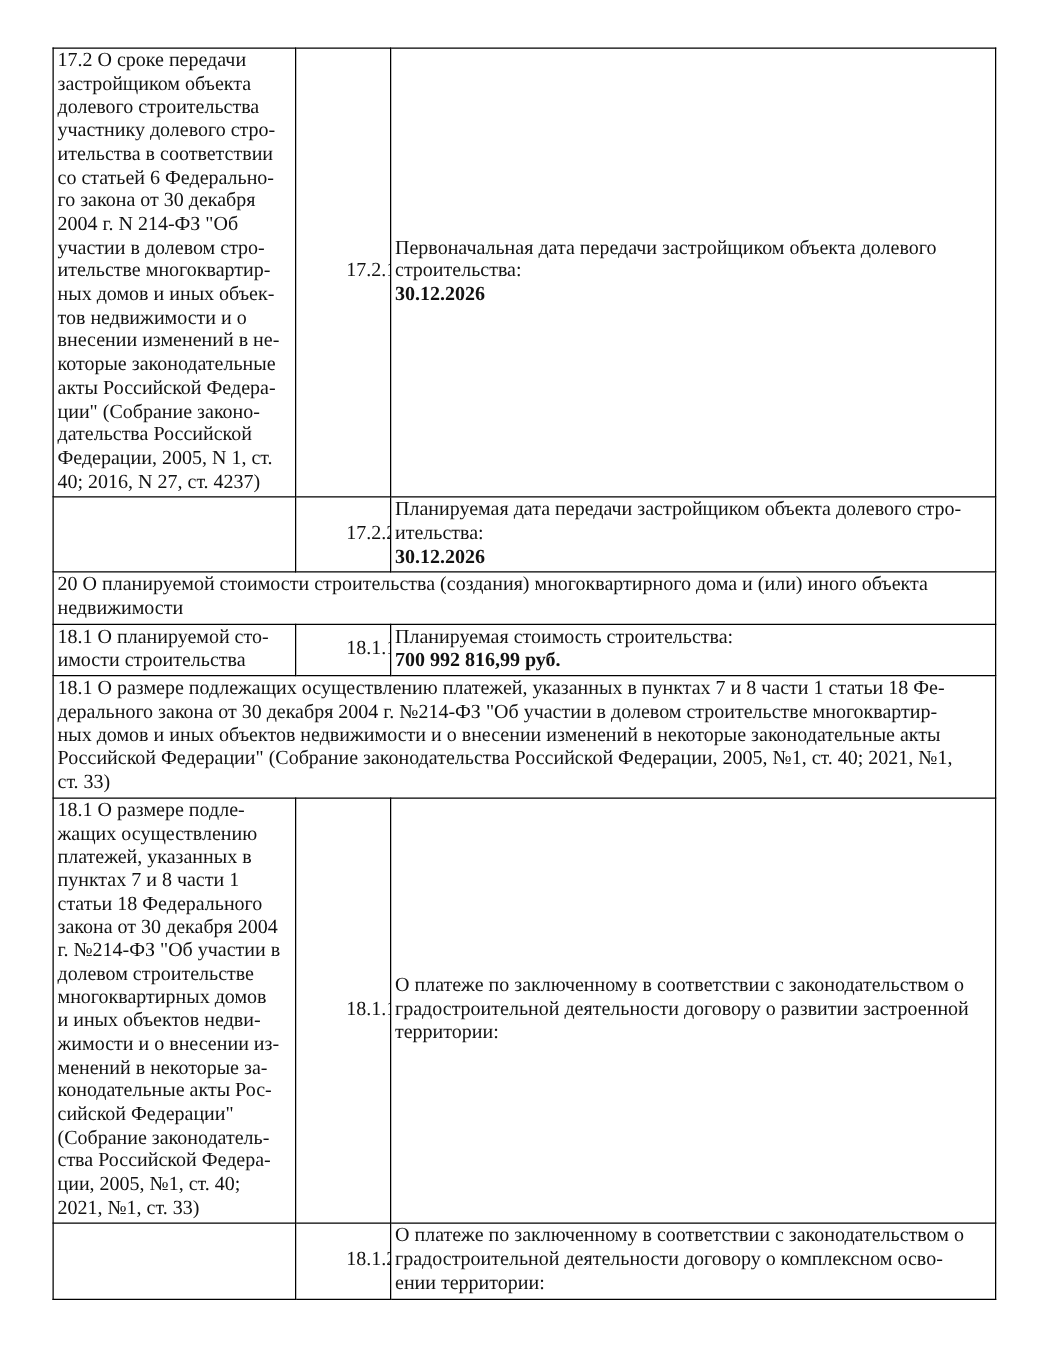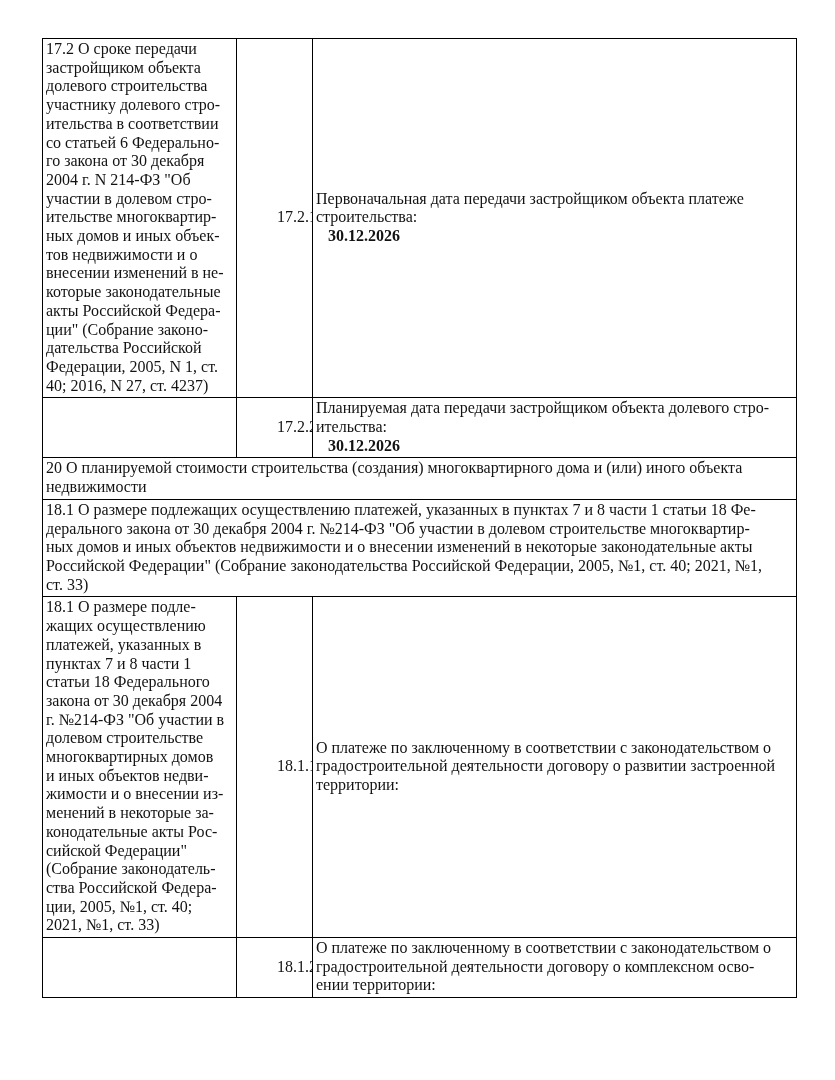--- a/index.html
+++ b/index.html
@@ -45,21 +45,20 @@
   }
   td.val {
     vertical-align: middle;
   }
   .pre {
     white-space: pre-line;
   }
   .bval {
     display: block;
     font-weight: bold;
-    margin-left: 12px;
   }
   td.fw {
     vertical-align: top;
   }
 </style>
 </head>
 <body>
 
 <div class="page">
   <table class="decl">
@@ -85,41 +84,50 @@
 тов недвижимости и о
 внесении изменений в не-
 которые законодательные
 акты Российской Федера-
 ции" (Собрание законо-
 дательства Российской
 Федерации, 2005, N 1, ст.
 40; 2016, N 27, ст. 4237)</td>
       <td class="code">17.2.1</td>
       <td class="val">
-        <span class="pre">Первоначальная дата передачи застройщиком объекта платеже
+        <span class="pre">Первоначальная дата передачи застройщиком объекта долевого
 строительства:</span>
         <b class="bval">30.12.2026</b>
       </td>
     </tr>
 
     <tr>
       <td class="desc"></td>
       <td class="code">17.2.2</td>
       <td class="val">
         <span class="pre">Планируемая дата передачи застройщиком объекта долевого стро-
 ительства:</span>
         <b class="bval">30.12.2026</b>
       </td>
     </tr>
 
     <tr>
       <td class="fw pre" colspan="3">20 О планируемой стоимости строительства (создания) многоквартирного дома и (или) иного объекта
 недвижимости</td>
     </tr>
 
+    <tr>
+      <td class="desc pre">18.1 О планируемой сто-
+имости строительства</td>
+      <td class="code">18.1.1</td>
+      <td class="val">
+        <span class="pre">Планируемая стоимость строительства:</span>
+        <b class="bval">700 992 816,99 руб.</b>
+      </td>
+    </tr>
 
     <tr>
       <td class="fw pre" colspan="3">18.1 О размере подлежащих осуществлению платежей, указанных в пунктах 7 и 8 части 1 статьи 18 Фе-
 дерального закона от 30 декабря 2004 г. №214-ФЗ "Об участии в долевом строительстве многоквартир-
 ных домов и иных объектов недвижимости и о внесении изменений в некоторые законодательные акты
 Российской Федерации" (Собрание законодательства Российской Федерации, 2005, №1, ст. 40; 2021, №1,
 ст. 33)</td>
     </tr>
 
     <tr>

